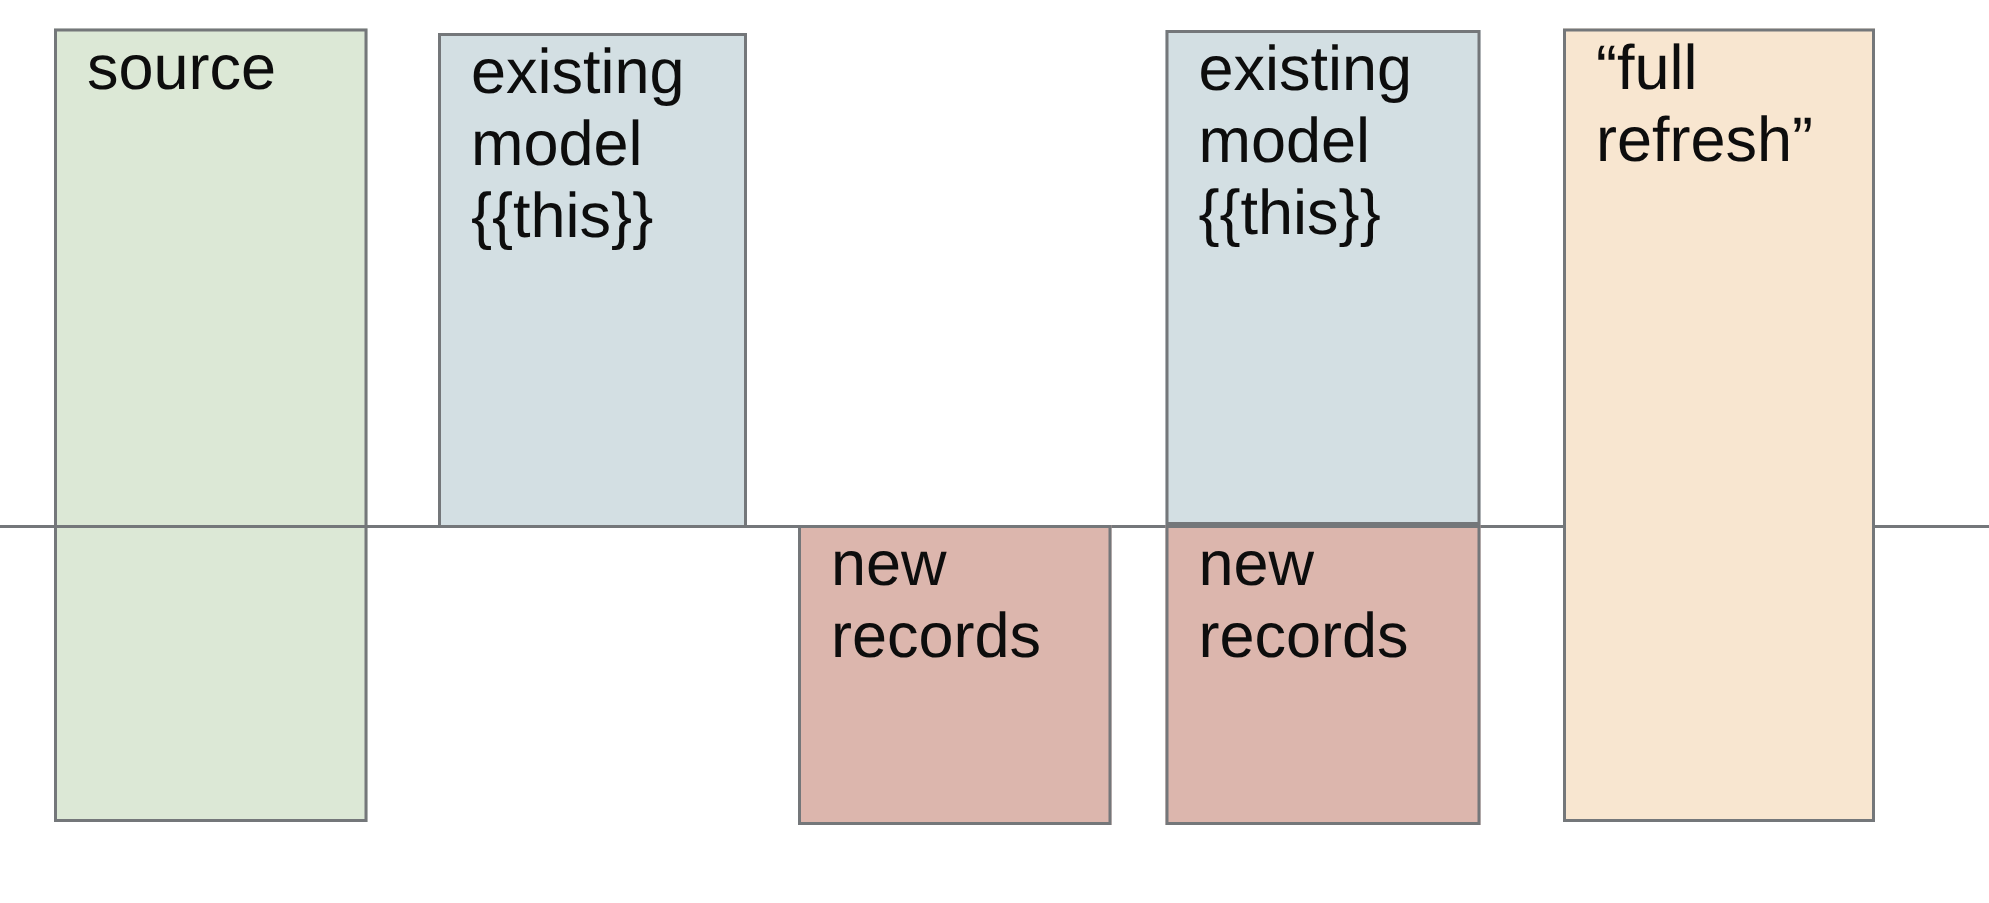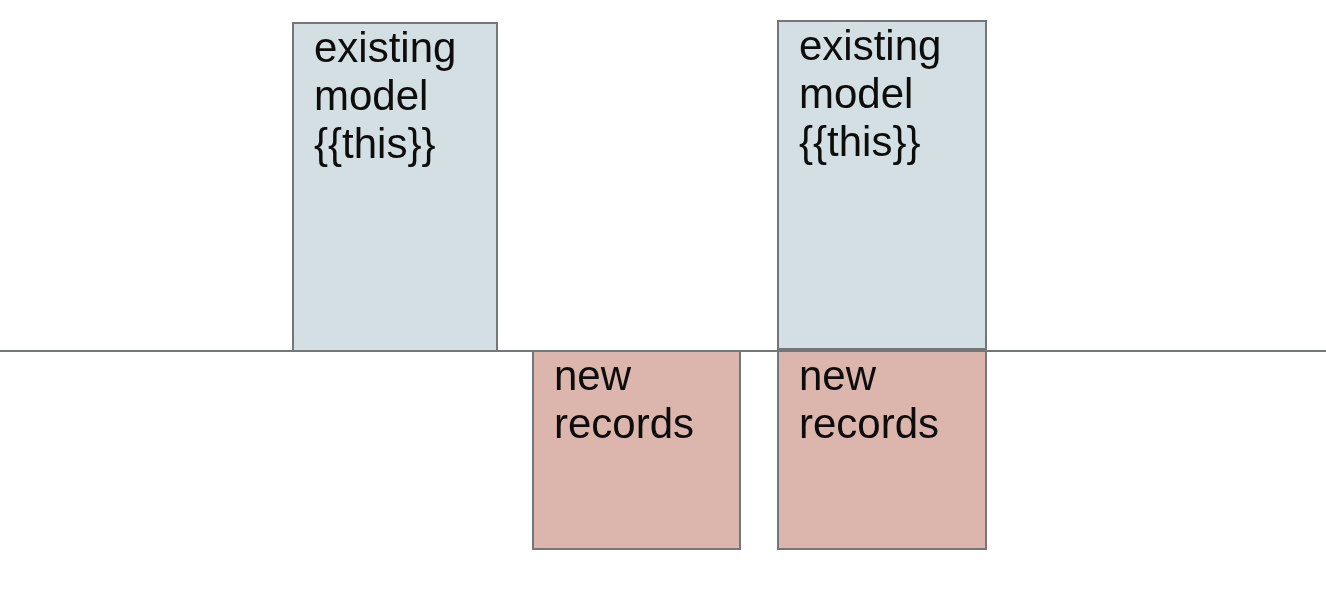--- a/index.html
+++ b/index.html
@@ -51,20 +51,23 @@
   .box-new-right       { left: 777px;  top: 350px; width: 210px; height: 200px; }
   .box-full-refresh    { left: 1042px; top: 19px;  width: 208px; height: 529px; }
 </style>
 </head>
 <body>
 
 <div class="canvas">
 
   <div class="timeline"></div>
 
+  <div class="box under-line box-source" style="background-color: rgb(220, 232, 214);">
+    <div class="label">source</div>
+  </div>
 
   <div class="box box-existing-left" style="background-color: rgb(211, 223, 227);">
     <div class="label">existing
 model
 {{this}}</div>
   </div>
 
   <div class="box box-new-left" style="background-color: rgb(220, 182, 173);">
     <div class="label">new
 records</div>
@@ -74,14 +77,18 @@
     <div class="label">existing
 model
 {{this}}</div>
   </div>
 
   <div class="box box-new-right" style="background-color: rgb(220, 182, 173);">
     <div class="label">new
 records</div>
   </div>
 
+  <div class="box box-full-refresh" style="background-color: rgb(248, 230, 208);">
+    <div class="label">“full
+refresh”</div>
+  </div>
 
 </div>
 
 </body></html>

